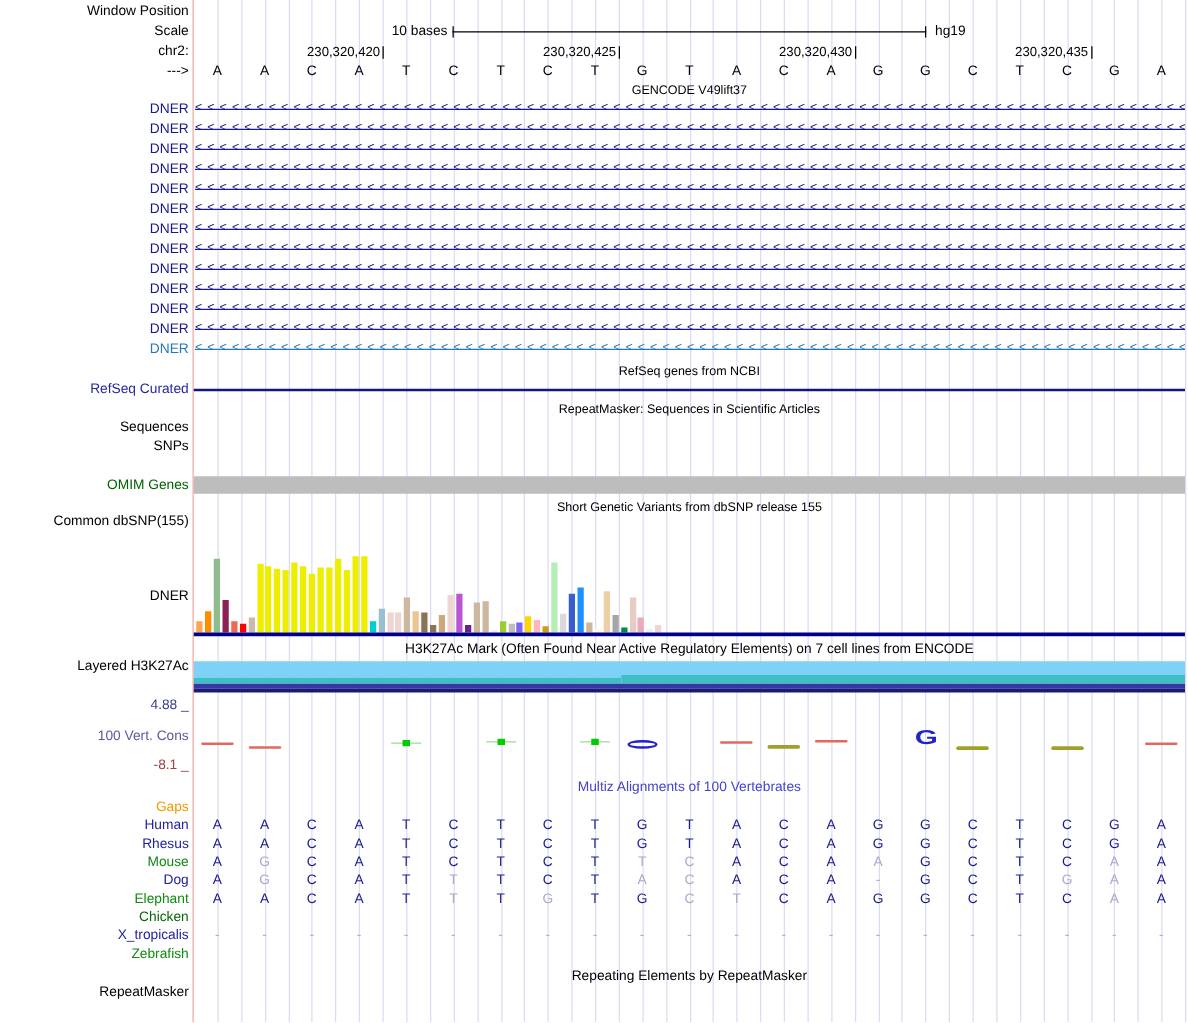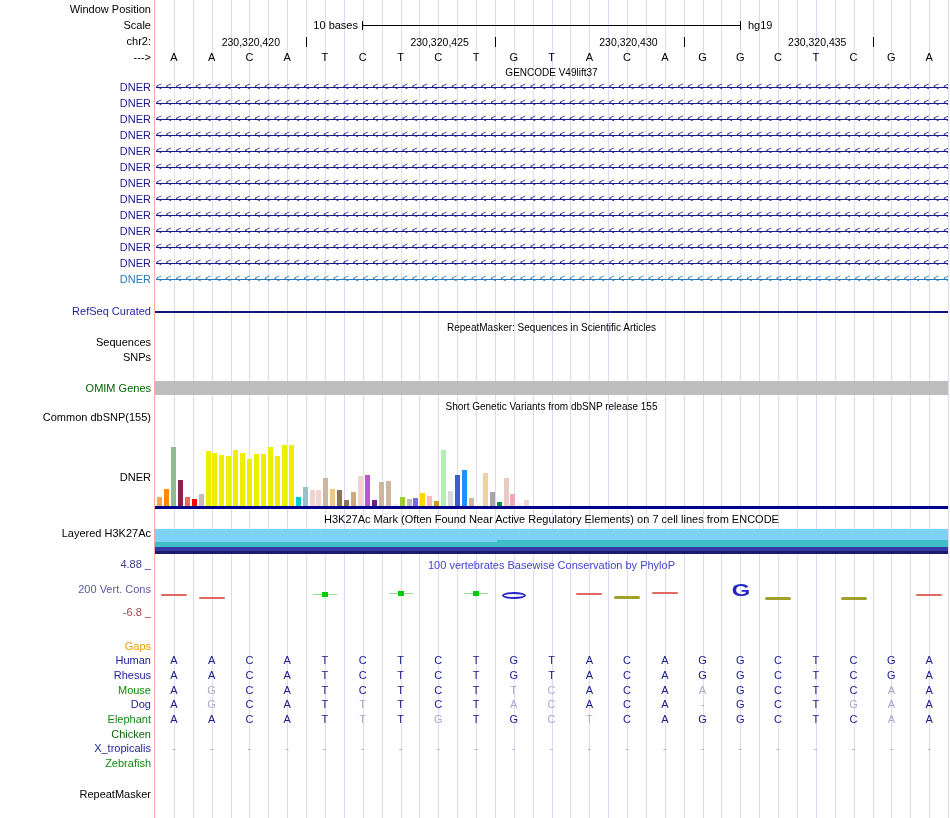--- a/index.html
+++ b/index.html
@@ -11,21 +11,21 @@
            line-height:13px; color:#000; white-space:nowrap; }
   .title { position:absolute; left:155px; width:793px; text-align:center; font-size:10px; height:13px;
            line-height:13px; color:#000; white-space:nowrap; }
   .t11 { font-size:11px; }
   .t12 { font-size:12px; }
   .navy { color:#2626A0; }
   .green { color:#006400; }
   .blue-title { color:#4444CC; }
   .base-letter { position:absolute; font-size:11px; color:#000; transform:translateX(-50%); line-height:12px; }
   .aln-letter { position:absolute; font-size:11px; transform:translateX(-50%); line-height:13px; }
-  .tick-num { position:absolute; font-size:10.5px; color:#000; text-align:right; width:66px; line-height:12px; }
+  .tick-num { position:absolute; font-size:10.5px; color:#000; text-align:right; width:90px; line-height:12px; }
   .tick-bar { position:absolute; width:1px; height:10px; background:#000; }
   .tx-line { position:absolute; height:1px; }
   .tx-arrows { position:absolute; overflow:hidden; font-size:10px; letter-spacing:4px; height:12px; line-height:12px; white-space:nowrap; }
   .gtex-bar { position:absolute; }
   .hline { position:absolute; }
   .cons-mark { position:absolute; }
 </style>
 </head>
 <body>
 
@@ -158,20 +158,21 @@
       <div class="tx-line" style="left: 156px; width: 792px; top: 247px; background: rgb(24, 24, 138);"></div>
       <div class="tx-arrows" style="left: 156px; width: 792px; top: 241px; color: rgb(24, 24, 138);">&lt;&lt;&lt;&lt;&lt;&lt;&lt;&lt;&lt;&lt;&lt;&lt;&lt;&lt;&lt;&lt;&lt;&lt;&lt;&lt;&lt;&lt;&lt;&lt;&lt;&lt;&lt;&lt;&lt;&lt;&lt;&lt;&lt;&lt;&lt;&lt;&lt;&lt;&lt;&lt;&lt;&lt;&lt;&lt;&lt;&lt;&lt;&lt;&lt;&lt;&lt;&lt;&lt;&lt;&lt;&lt;&lt;&lt;&lt;&lt;&lt;&lt;&lt;&lt;&lt;&lt;&lt;&lt;&lt;&lt;&lt;&lt;&lt;&lt;&lt;&lt;&lt;&lt;&lt;&lt;&lt;&lt;&lt;&lt;&lt;</div>
       <div class="label" style="top: 257px; color: rgb(24, 24, 138);">DNER</div>
       <div class="tx-line" style="left: 156px; width: 792px; top: 263px; background: rgb(24, 24, 138);"></div>
       <div class="tx-arrows" style="left: 156px; width: 792px; top: 257px; color: rgb(24, 24, 138);">&lt;&lt;&lt;&lt;&lt;&lt;&lt;&lt;&lt;&lt;&lt;&lt;&lt;&lt;&lt;&lt;&lt;&lt;&lt;&lt;&lt;&lt;&lt;&lt;&lt;&lt;&lt;&lt;&lt;&lt;&lt;&lt;&lt;&lt;&lt;&lt;&lt;&lt;&lt;&lt;&lt;&lt;&lt;&lt;&lt;&lt;&lt;&lt;&lt;&lt;&lt;&lt;&lt;&lt;&lt;&lt;&lt;&lt;&lt;&lt;&lt;&lt;&lt;&lt;&lt;&lt;&lt;&lt;&lt;&lt;&lt;&lt;&lt;&lt;&lt;&lt;&lt;&lt;&lt;&lt;&lt;&lt;&lt;&lt;&lt;</div>
       <div class="label" style="top: 273px; color: rgb(40, 120, 184);">DNER</div>
       <div class="tx-line" style="left: 156px; width: 792px; top: 279px; background: rgb(40, 120, 184);"></div>
       <div class="tx-arrows" style="left: 156px; width: 792px; top: 273px; color: rgb(40, 120, 184);">&lt;&lt;&lt;&lt;&lt;&lt;&lt;&lt;&lt;&lt;&lt;&lt;&lt;&lt;&lt;&lt;&lt;&lt;&lt;&lt;&lt;&lt;&lt;&lt;&lt;&lt;&lt;&lt;&lt;&lt;&lt;&lt;&lt;&lt;&lt;&lt;&lt;&lt;&lt;&lt;&lt;&lt;&lt;&lt;&lt;&lt;&lt;&lt;&lt;&lt;&lt;&lt;&lt;&lt;&lt;&lt;&lt;&lt;&lt;&lt;&lt;&lt;&lt;&lt;&lt;&lt;&lt;&lt;&lt;&lt;&lt;&lt;&lt;&lt;&lt;&lt;&lt;&lt;&lt;&lt;&lt;&lt;&lt;&lt;&lt;</div>
     </div>
 
+  <div class="title" style="top:291px">RefSeq genes from NCBI</div>
   <div class="label navy" style="top:305px">RefSeq Curated</div>
   <div class="hline" style="left:155px; top:311px; width:793px; height:2px; background:#15157E;"></div>
 
   <div class="title" style="top:321px">RepeatMasker: Sequences in Scientific Articles</div>
   <div class="label" style="top:336px">Sequences</div>
   <div class="label" style="top:351px">SNPs</div>
 
   <div class="label green" style="top:382px">OMIM Genes</div>
   <div class="hline" style="left:155px; top:381px; width:793px; height:14px; background:#BDBDBD;"></div>
 
@@ -241,42 +242,42 @@
   <div class="label" style="top:527px">Layered H3K27Ac</div>
   <div id="h3k27ac-band">
     <div class="hline" style="left:155px; top:529px; width:793px; height:13px; background:#7ED2F7;"></div>
     <div class="hline" style="left:155px; top:542px; width:342px; height:5px; background:#3FBEC6;"></div>
     <div class="hline" style="left:497px; top:540px; width:451px; height:7px; background:#3FBEC6;"></div>
     <div class="hline" style="left:155px; top:547px; width:793px; height:4px; background:#3737A3;"></div>
     <div class="hline" style="left:155px; top:551px; width:793px; height:3px; background:#1A1A70;"></div>
   </div>
 
   <div class="label" style="top:558px; color:#3C3C8C;">4.88 _</div>
-  <div class="title t11 blue-title" style="top:559px">100 vertebrates Basewise Conservation by PhyloP</div>
-  <div class="label" style="top:583px; color:#5A5A9E;">200 Vert. Cons</div>
-  <div class="label" style="top:606px; color:#9B4444;">-6.8 _</div>
+  <div class="label" style="top:583px; color:#5A5A9E;">100 Vert. Cons</div>
+  <div class="label" style="top:606px; color:#9B4444;">-8.1 _</div>
   <div id="cons-marks">
       <div class="cons-mark" style="left: 160.9px; top: 594px; width: 26px; height: 2px; background: rgb(224, 106, 95); border-radius: 1px;"></div>
       <div class="cons-mark" style="left: 198.6px; top: 597px; width: 26px; height: 2px; background: rgb(224, 106, 95); border-radius: 1px;"></div>
       <div class="cons-mark" style="left: 312.9px; top: 594px; width: 24px; height: 1px; background: rgb(153, 221, 153);"></div>
       <div class="cons-mark" style="left: 321.9px; top: 592px; width: 6px; height: 5px; background: rgb(0, 204, 0);"></div>
       <div class="cons-mark" style="left: 388.5px; top: 593px; width: 24px; height: 1px; background: rgb(153, 221, 153);"></div>
       <div class="cons-mark" style="left: 397.5px; top: 591px; width: 6px; height: 5px; background: rgb(0, 204, 0);"></div>
       <div class="cons-mark" style="left: 464px; top: 593px; width: 24px; height: 1px; background: rgb(153, 221, 153);"></div>
       <div class="cons-mark" style="left: 473px; top: 591px; width: 6px; height: 5px; background: rgb(0, 204, 0);"></div>
       <div class="cons-mark" style="left: 501.7px; top: 592px; width: 24px; height: 7px; border: 2px solid rgb(35, 35, 200); border-radius: 50%;"></div>
       <div class="cons-mark" style="left: 576.3px; top: 593px; width: 26px; height: 2px; background: rgb(224, 106, 95); border-radius: 1px;"></div>
       <div class="cons-mark" style="left: 614px; top: 596px; width: 26px; height: 3px; background: rgb(160, 160, 42); border-radius: 2px;"></div>
       <div class="cons-mark" style="left: 651.8px; top: 592px; width: 26px; height: 2px; background: rgb(224, 106, 95); border-radius: 1px;"></div>
       <div class="cons-mark" style="left: 729.3px; top: 582px; width: 24px; height: 18px; color: rgb(35, 35, 200); font-size: 19px; font-weight: bold; line-height: 18px; text-align: center; transform: scale(1.25, 0.85);">G</div>
       <div class="cons-mark" style="left: 765.1px; top: 597px; width: 26px; height: 3px; background: rgb(160, 160, 42); border-radius: 2px;"></div>
       <div class="cons-mark" style="left: 840.6px; top: 597px; width: 26px; height: 3px; background: rgb(160, 160, 42); border-radius: 2px;"></div>
       <div class="cons-mark" style="left: 916.1px; top: 594px; width: 26px; height: 2px; background: rgb(224, 106, 95); border-radius: 1px;"></div>
     </div>
 
+  <div class="title t11 blue-title" style="top:624px">Multiz Alignments of 100 Vertebrates</div>
   <div id="multiz-rows">
       <div class="label" style="top: 640px; color: rgb(238, 154, 0);">Gaps</div>
       <div class="label" style="top: 654px; color: rgb(34, 34, 158);">Human</div>
       <div class="aln-letter" style="left: 173.9px; top: 654px; color: rgb(26, 26, 140);">A</div>
       <div class="aln-letter" style="left: 211.6px; top: 654px; color: rgb(26, 26, 140);">A</div>
       <div class="aln-letter" style="left: 249.4px; top: 654px; color: rgb(26, 26, 140);">C</div>
       <div class="aln-letter" style="left: 287.2px; top: 654px; color: rgb(26, 26, 140);">A</div>
       <div class="aln-letter" style="left: 324.9px; top: 654px; color: rgb(26, 26, 140);">T</div>
       <div class="aln-letter" style="left: 362.7px; top: 654px; color: rgb(26, 26, 140);">C</div>
       <div class="aln-letter" style="left: 400.5px; top: 654px; color: rgb(26, 26, 140);">T</div>
@@ -401,14 +402,15 @@
       <div class="aln-letter" style="left: 702.5px; top: 742px; color: rgb(169, 169, 203);">-</div>
       <div class="aln-letter" style="left: 740.3px; top: 742px; color: rgb(169, 169, 203);">-</div>
       <div class="aln-letter" style="left: 778.1px; top: 742px; color: rgb(169, 169, 203);">-</div>
       <div class="aln-letter" style="left: 815.8px; top: 742px; color: rgb(169, 169, 203);">-</div>
       <div class="aln-letter" style="left: 853.6px; top: 742px; color: rgb(169, 169, 203);">-</div>
       <div class="aln-letter" style="left: 891.4px; top: 742px; color: rgb(169, 169, 203);">-</div>
       <div class="aln-letter" style="left: 929.1px; top: 742px; color: rgb(169, 169, 203);">-</div>
       <div class="label" style="top: 757px; color: rgb(17, 138, 17);">Zebrafish</div>
     </div>
 
+  <div class="title t11" style="top:775px">Repeating Elements by RepeatMasker</div>
   <div class="label" style="top:788px">RepeatMasker</div>
 </div>
 
 </body></html>

